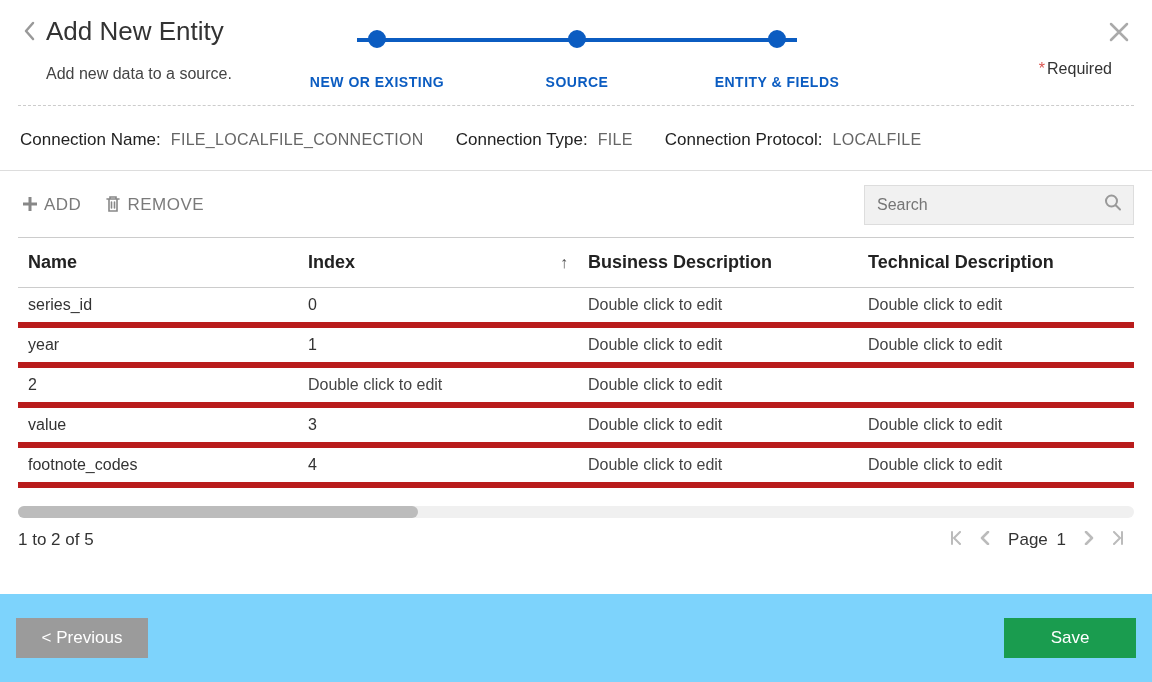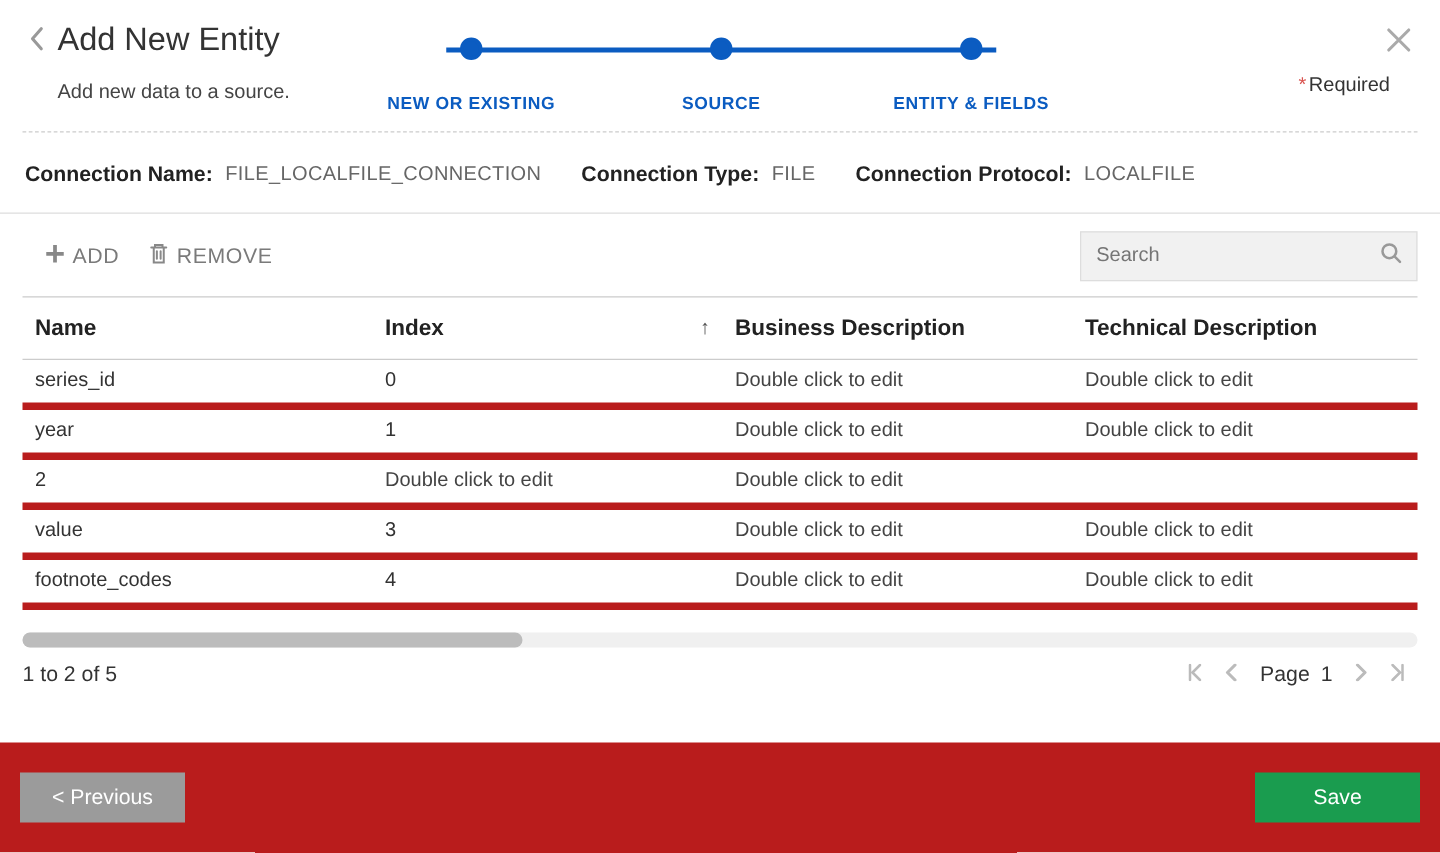--- a/index.html
+++ b/index.html
@@ -110,28 +110,28 @@
 
     .connection-bar {
       display: flex;
       align-items: center;
       gap: 32px;
       padding: 24px 20px 20px 20px;
       border-bottom: 1px solid #ddd;
       font-size: 17px;
     }
     .conn-group { display: flex; align-items: center; gap: 10px; }
-    .conn-label { font-weight: 700; color: #222; text-align: right; }
+    .conn-label { font-weight: 400; color: #222; text-align: right; }
     .conn-value { color: #666; font-size: 16px; letter-spacing: 0.3px; }
 
     .toolbar-row {
       display: flex;
       align-items: center;
       justify-content: space-between;
-      padding: 14px 18px 12px 36px;
+      padding: 14px 18px 12px 22px;
     }
     .toolbar-left {
       display: flex;
       align-items: center;
       gap: 24px;
     }
     .tb-btn {
       display: flex;
       align-items: center;
       gap: 6px;
@@ -238,21 +238,21 @@
     .pager-controls .pg-icon { cursor: pointer; font-size: 16px; }
     .pager-label { color: #333; }
     .pager-num { color: #333; margin-left: 4px; }
 
     .footer {
       position: absolute;
       left: 0;
       right: 0;
       bottom: 0;
       height: 88px;
-      background: #b91c1c;
+      background: #7dd3fc;
       display: flex;
       align-items: center;
       justify-content: space-between;
       padding: 0 16px;
     }
     .footer-left { display: flex; gap: 12px; }
     .btn {
       height: 40px;
       padding: 0 24px;
       border: none;

